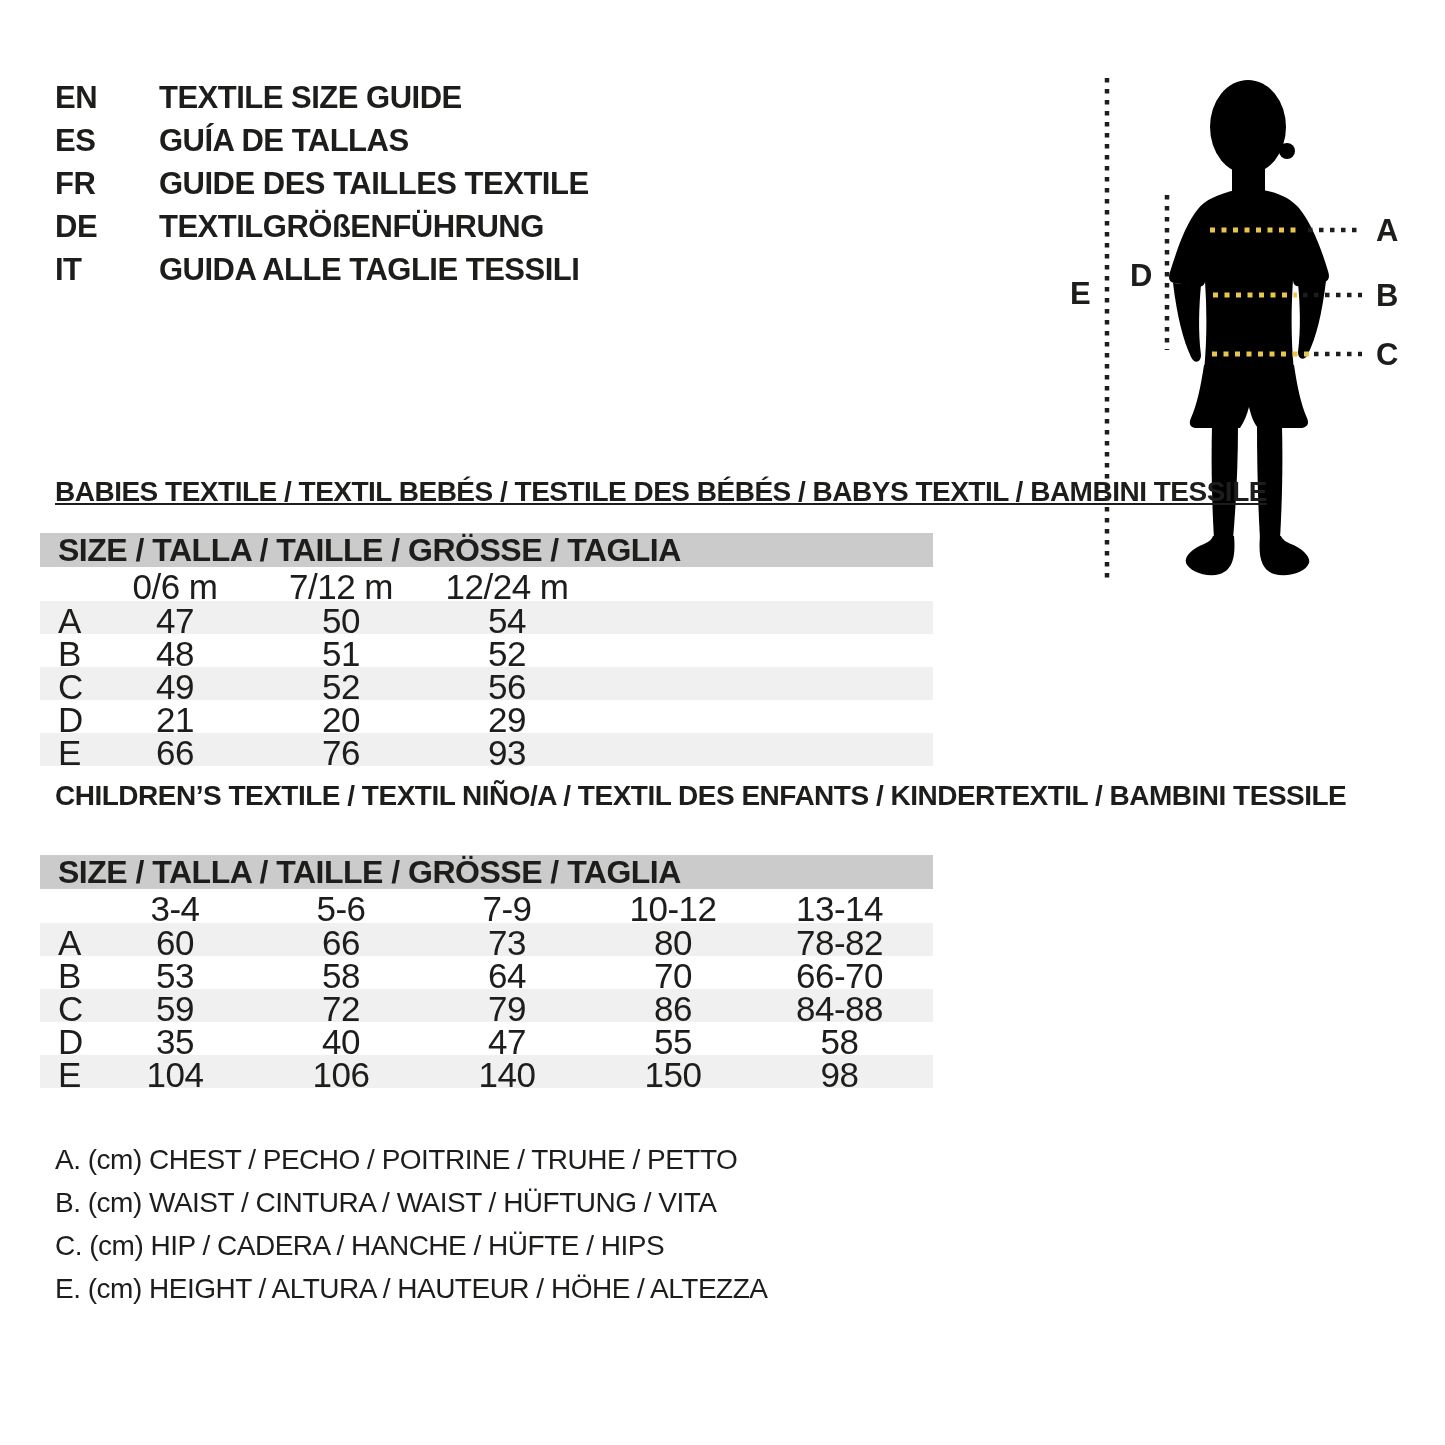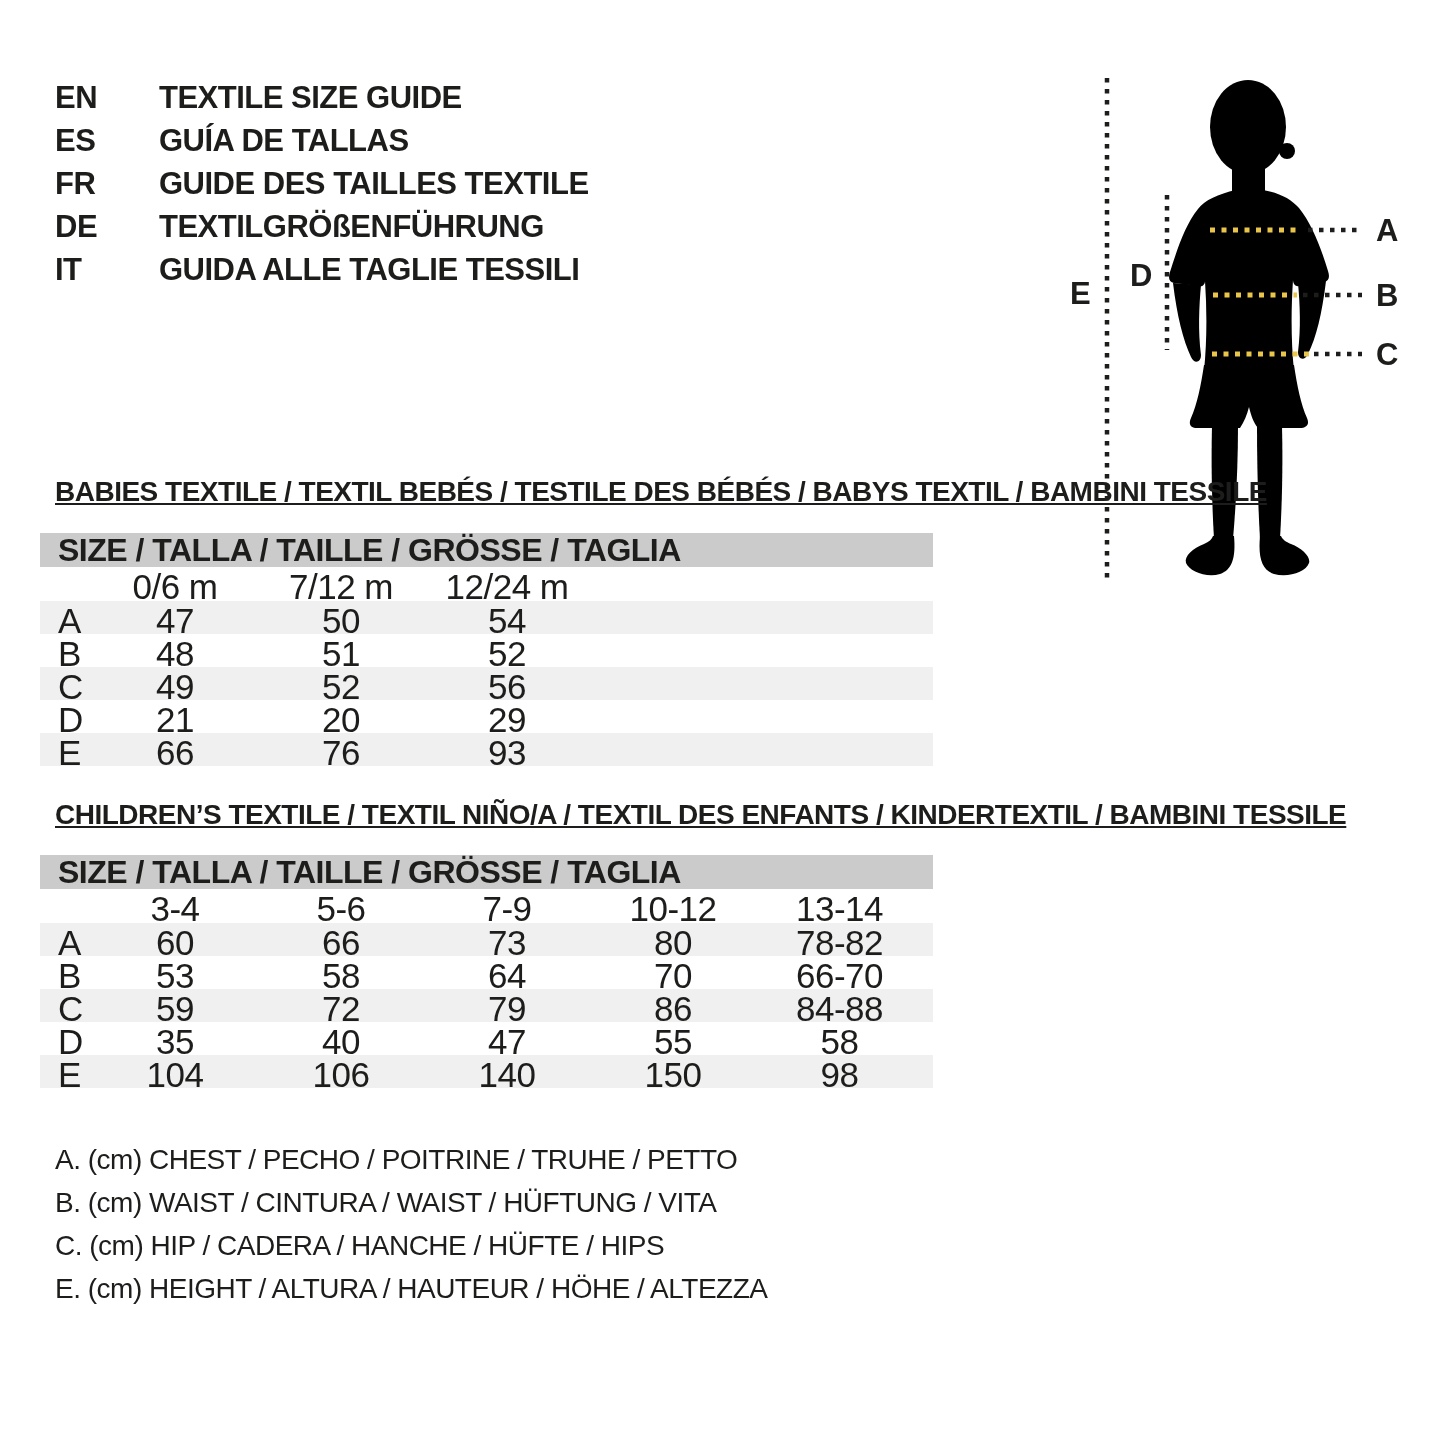--- a/index.html
+++ b/index.html
@@ -37,21 +37,21 @@
   
   .section-heading {
     position: absolute;
     left: 55px;
     font-size: 28px;
     font-weight: 700;
     letter-spacing: -0.5px;
     white-space: nowrap;
   }
   .babies-heading { top: 476px; text-decoration: underline; }
-  .children-heading { top: 799px; text-decoration: underline; }
+  .children-heading { top: 780px; }
 
   
   .size-table {
     position: absolute;
     left: 40px;
     width: 893px;
   }
   .babies-table { top: 533px; }
   .children-table { top: 855px; }
   .size-bar {

